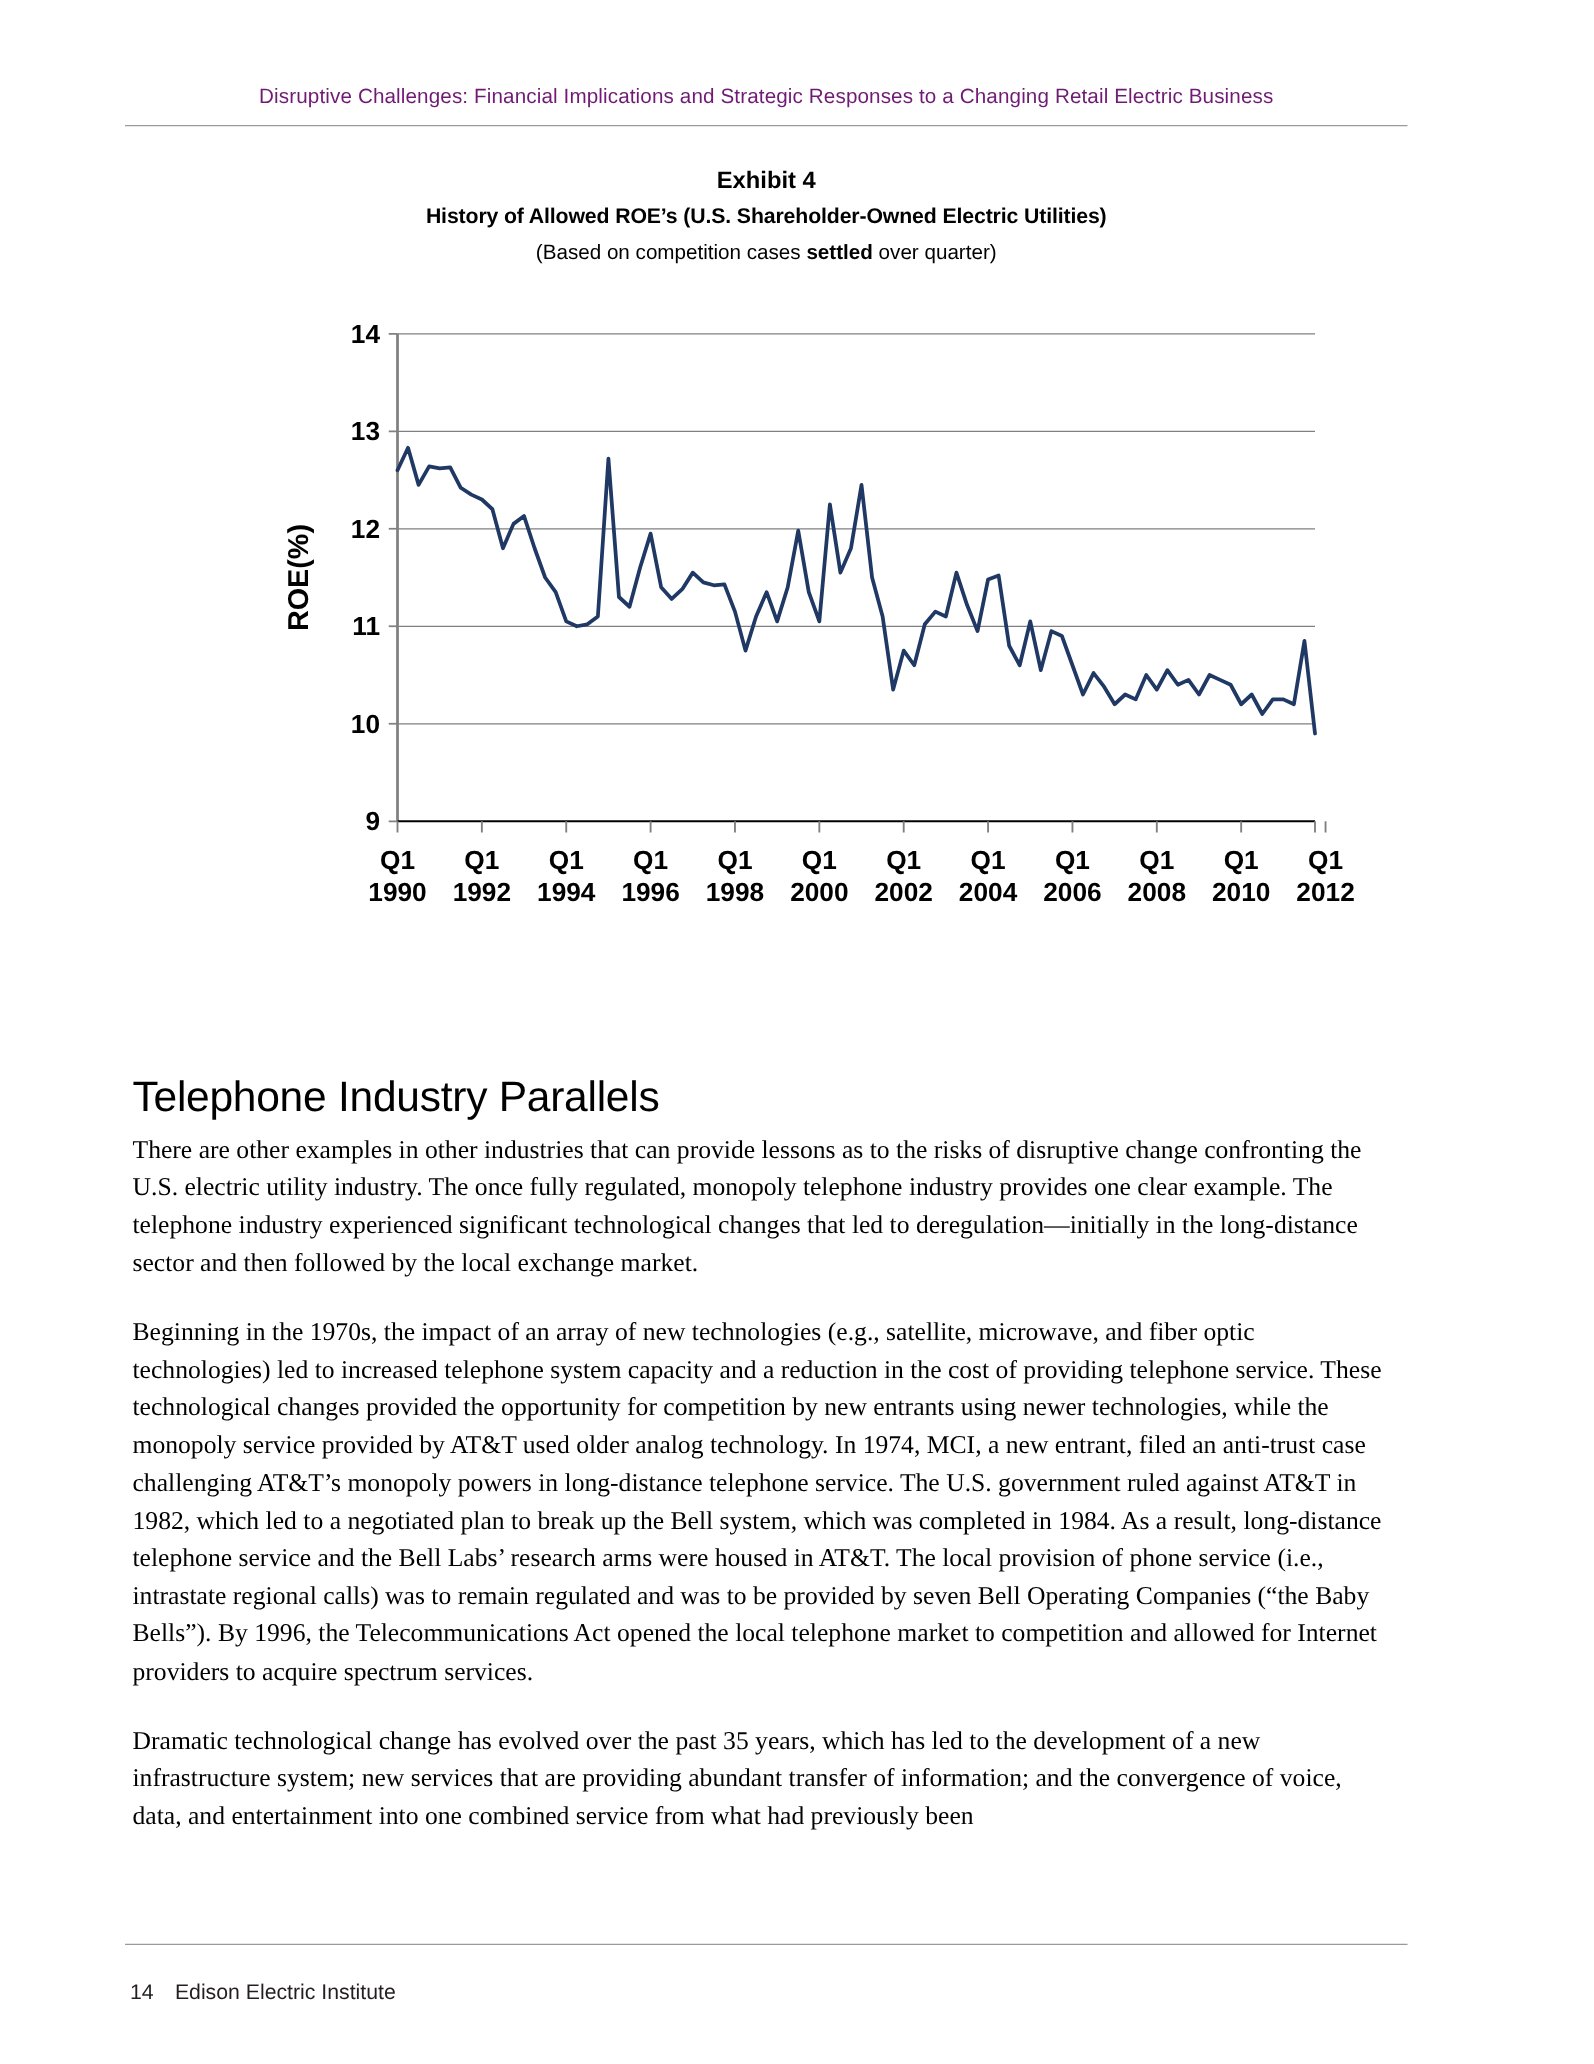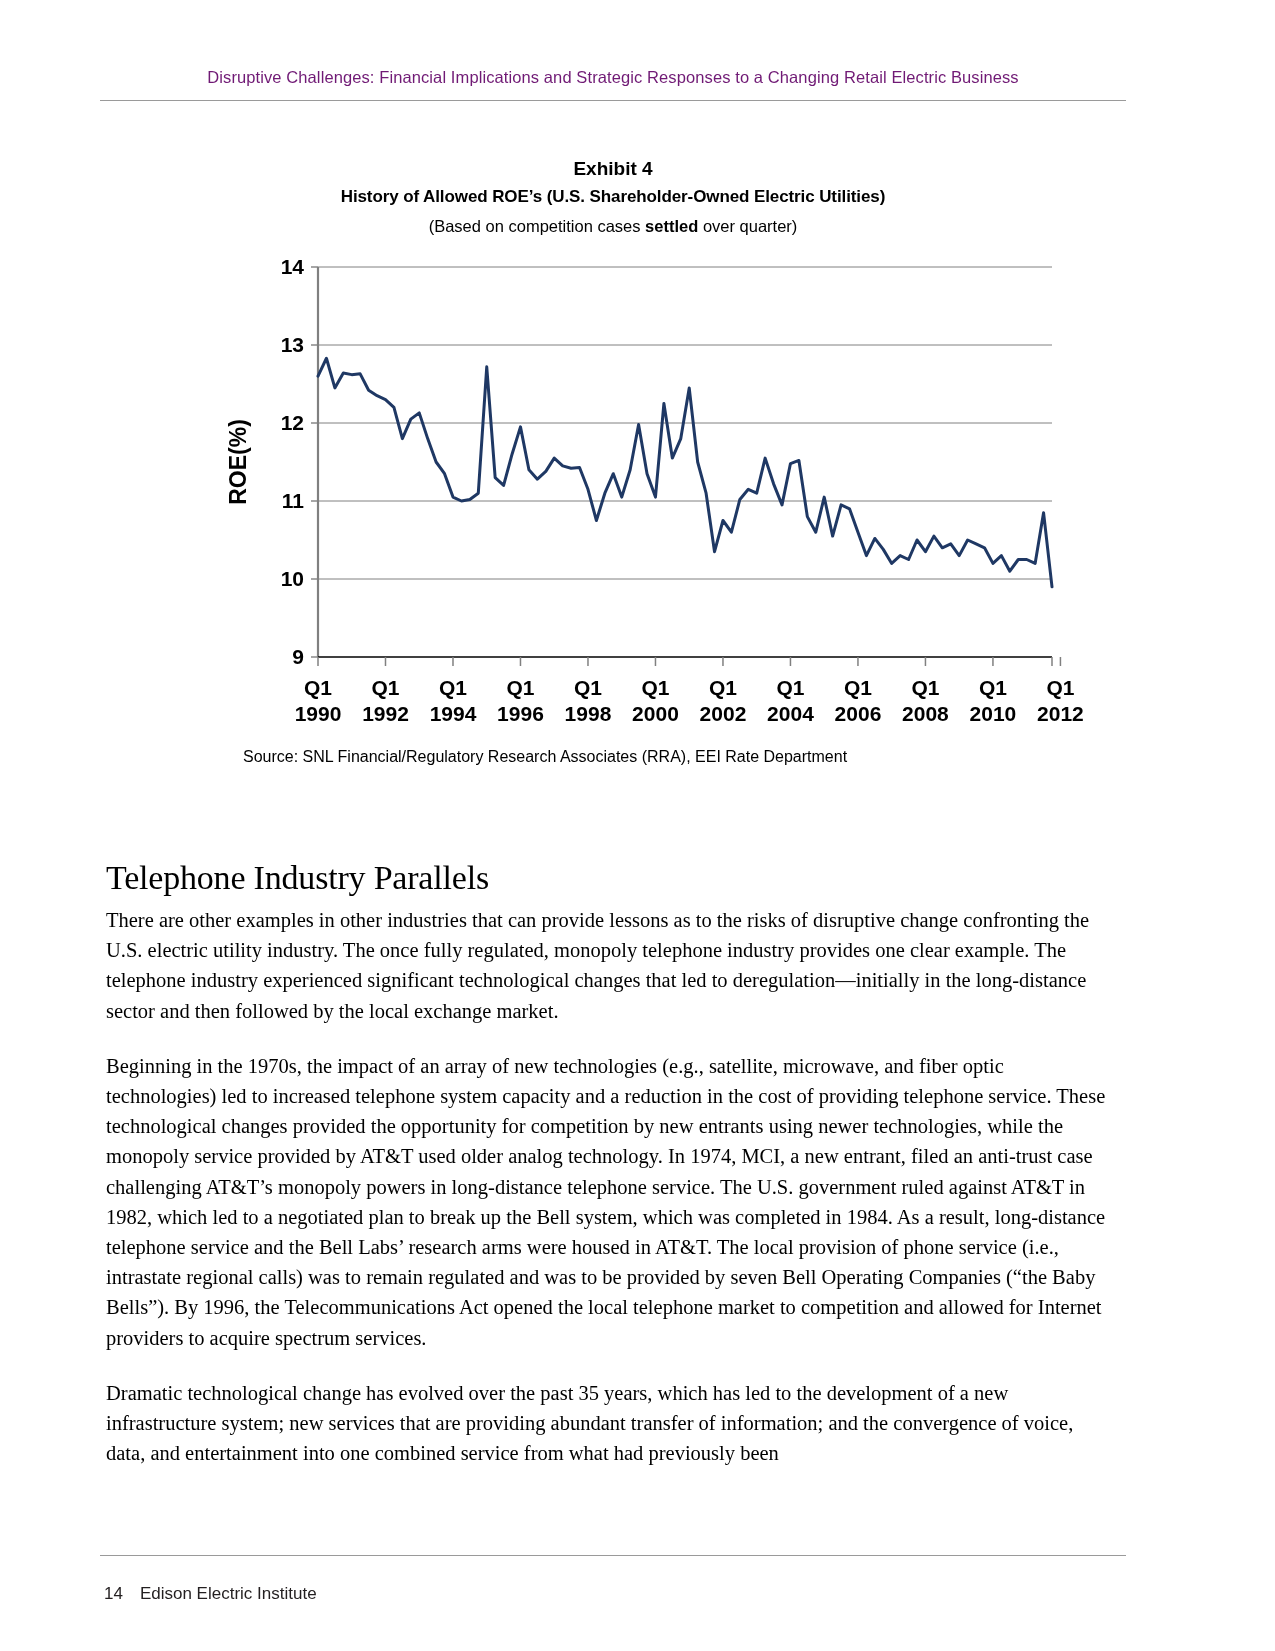--- a/index.html
+++ b/index.html
@@ -48,21 +48,20 @@
     height: 1px;
     background: #9a9a9a;
   }
 
   
   .exhibit {
     position: absolute;
     left: 100px;
     top: 132px;
     width: 1026px;
-    margin-top: 24px;
   }
   .exhibit-title-1,
   .exhibit-title-2 {
     text-align: center;
     font-family: "Liberation Sans", sans-serif;
     font-weight: bold;
     color: #000;
   }
   .exhibit-title-1 {
     font-size: 19px;
@@ -100,21 +99,21 @@
     font-size: 16px;
     color: #000;
     white-space: nowrap;
   }
 
   
   .section-heading {
     position: absolute;
     left: 106px;
     top: 836px;
-    font-family: Liberation Serif, serif;
+    font-family: Liberation Sans, sans-serif;
     font-size: 34px;
     font-weight: normal;
     color: #000;
     letter-spacing: -0.2px;
   }
 
   .body-col {
     position: absolute;
     left: 106px;
     top: 905px;
@@ -231,21 +230,20 @@
         </g>
       <g id="chart-series">
           <polyline points="218.00,131.20 226.44,113.26 234.87,142.90 243.31,128.08 251.75,129.64 260.18,128.86 268.62,145.24 277.06,150.70 285.49,154.60 293.93,162.40 302.37,193.60 310.80,174.10 319.24,167.86 327.68,193.60 336.11,217.00 344.55,228.70 352.99,252.10 361.43,256.00 369.86,254.44 378.30,248.20 386.74,121.84 395.17,232.60 403.61,240.40 412.05,209.20 420.48,181.90 428.92,224.80 437.36,234.16 445.79,226.36 454.23,213.10 462.67,220.90 471.10,223.24 479.54,222.46 487.98,244.30 496.41,275.50 504.85,248.20 513.29,228.70 521.72,252.10 530.16,224.80 538.60,179.56 547.03,228.70 555.47,252.10 563.91,158.50 572.34,213.10 580.78,193.60 589.22,142.90 597.66,217.00 606.09,248.20 614.53,306.70 622.97,275.50 631.40,287.20 639.84,254.44 648.28,244.30 656.71,248.20 665.15,213.10 673.59,238.84 682.02,259.90 690.46,218.56 698.90,215.44 707.33,271.60 715.77,287.20 724.21,252.10 732.64,291.10 741.08,259.90 749.52,263.80 757.95,287.20 766.39,310.60 774.83,293.44 783.26,304.36 791.70,318.40 800.14,310.60 808.57,314.50 817.01,295.00 825.45,306.70 833.89,291.10 842.32,302.80 850.76,298.90 859.20,310.60 867.63,295.00 876.07,298.90 884.51,302.80 892.94,318.40 901.38,310.60 909.82,326.20 918.25,314.50 926.69,314.50 935.13,318.40 943.56,267.70 952.00,341.80" fill="none" stroke="#1f3864" stroke-width="3" stroke-linejoin="round" stroke-linecap="round"></polyline>
         </g>
       <g id="chart-ylabel">
           <text x="0" y="0" text-anchor="middle" transform="translate(146,217) rotate(-90)" font-family="&quot;Liberation Sans&quot;, sans-serif" font-size="23" font-weight="bold" fill="#000">ROE(%)</text>
         </g>
     </svg>
   </div>
 
-  <div class="source-line">Source: SNL Financial/Regulatory Research Associates (RRA), EEI Rate Department</div>
 
   <h1 class="section-heading">Telephone Industry Parallels</h1>
 
   <div class="body-col">
     <p class="para">There are other examples in other industries that can provide lessons as to the risks of disruptive change confronting the U.S. electric utility industry. The once fully regulated, monopoly telephone industry provides one clear example. The telephone industry experienced significant technological changes that led to deregulation—initially in the long-distance sector and then followed by the local exchange market.</p>
     <p class="para">Beginning in the 1970s, the impact of an array of new technologies (e.g., satellite, microwave, and fiber optic technologies) led to increased telephone system capacity and a reduction in the cost of providing telephone service. These technological changes provided the opportunity for competition by new entrants using newer technologies, while the monopoly service provided by AT&amp;T used older analog technology. In 1974, MCI, a new entrant, filed an anti-trust case challenging AT&amp;T’s monopoly powers in long-distance telephone service. The U.S. government ruled against AT&amp;T in 1982, which led to a negotiated plan to break up the Bell system, which was completed in 1984. As a result, long-distance telephone service and the Bell Labs’ research arms were housed in AT&amp;T. The local provision of phone service (i.e., intrastate regional calls) was to remain regulated and was to be provided by seven Bell Operating Companies (“the Baby Bells”). By 1996, the Telecommunications Act opened the local telephone market to competition and allowed for Internet providers to acquire spectrum services.</p>
     <p class="para">Dramatic technological change has evolved over the past 35 years, which has led to the development of a new infrastructure system; new services that are providing abundant transfer of information; and the convergence of voice, data, and entertainment into one combined service from what had previously been</p>
   </div>
 
   <div class="footer-rule"></div>

